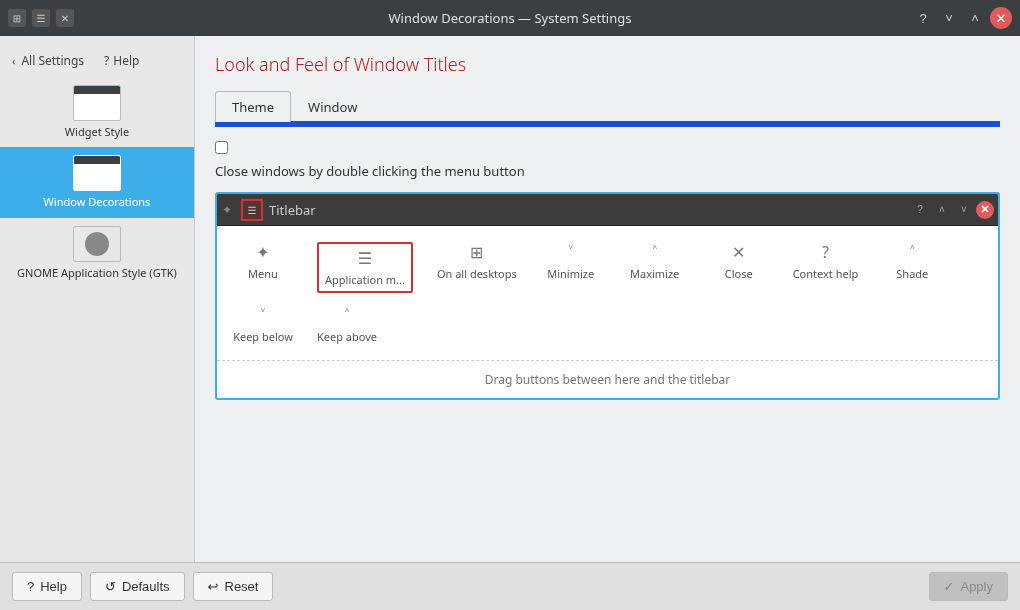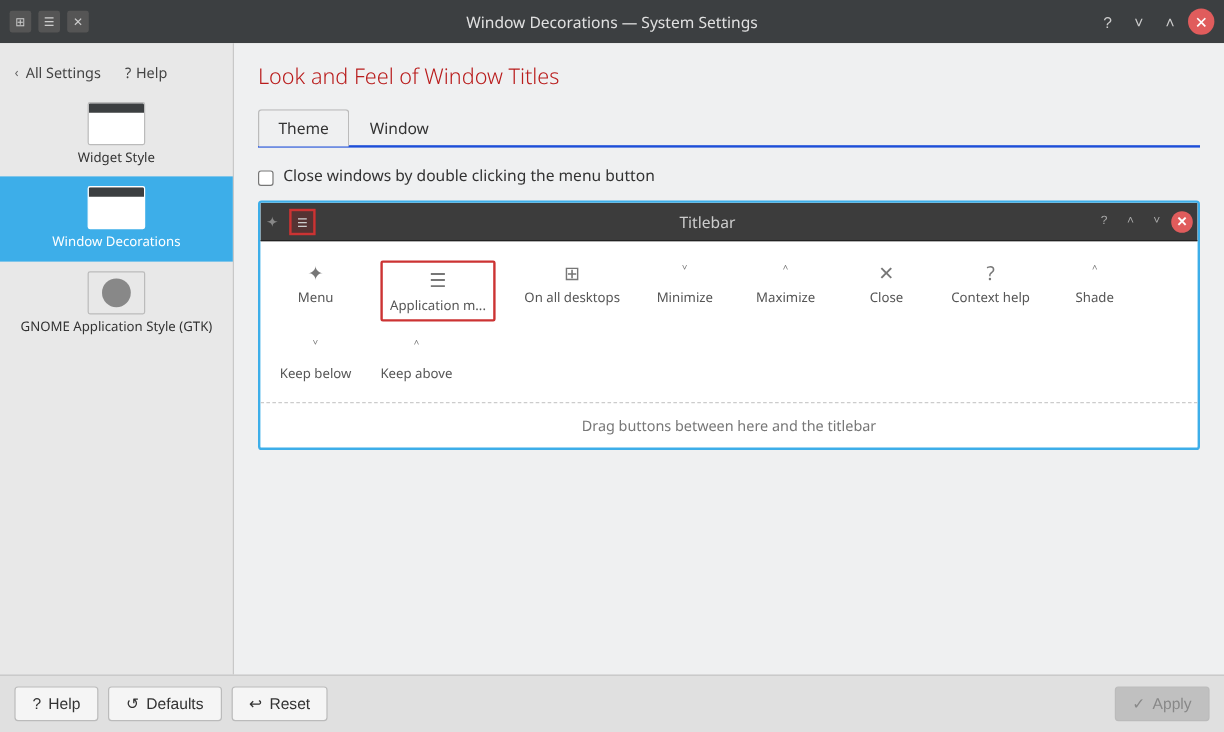--- a/index.html
+++ b/index.html
@@ -141,21 +141,21 @@
     .page-title {
       font-size: 18px;
       font-weight: 300;
       color: #b91c1c;
       margin-bottom: 14px;
     }
 
     
     .tabs {
       display: flex;
-      border-bottom: 2px solid #1d4ed8;
+      border-bottom: 6px solid #1d4ed8;
       margin-bottom: 14px;
     }
     .tab {
       padding: 6px 16px;
       cursor: pointer;
       border: 1px solid transparent;
       border-bottom: none;
       border-radius: 3px 3px 0 0;
       font-size: 13px;
       color: #333;
@@ -166,25 +166,26 @@
     .tab.active {
       background: #eff0f1;
       border-color: #bbb;
       border-bottom-color: #eff0f1;
       color: #333;
     }
 
     
     .checkbox-row {
       display: flex;
-      align-items: flex-end;
+      align-items: flex-start;
       gap: 8px;
       margin-bottom: 12px;
       font-size: 13px;
       color: #333;
+      flex-direction: column;
     }
     .checkbox-row input[type=checkbox] { cursor: pointer; }
 
     
     .preview-container {
       border: 2px solid #3daee9;
       border-radius: 3px;
       background: #fff;
       overflow: hidden;
     }
@@ -215,21 +216,21 @@
       font-size: 10px;
       cursor: pointer;
     }
     .preview-titlebar-app-btn.highlighted {
       border-color: #cc3333;
       background: #553333;
     }
     .preview-titlebar-sep { width: 2px; }
     .preview-titlebar-text {
       flex: 1;
-      text-align: center;
+      text-align: left;
       color: #ccc;
       font-size: 13px;
     }
     .preview-titlebar-controls {
       display: flex;
       align-items: center;
       gap: 2px;
       padding-right: 4px;
     }
     .preview-ctrl-btn {

